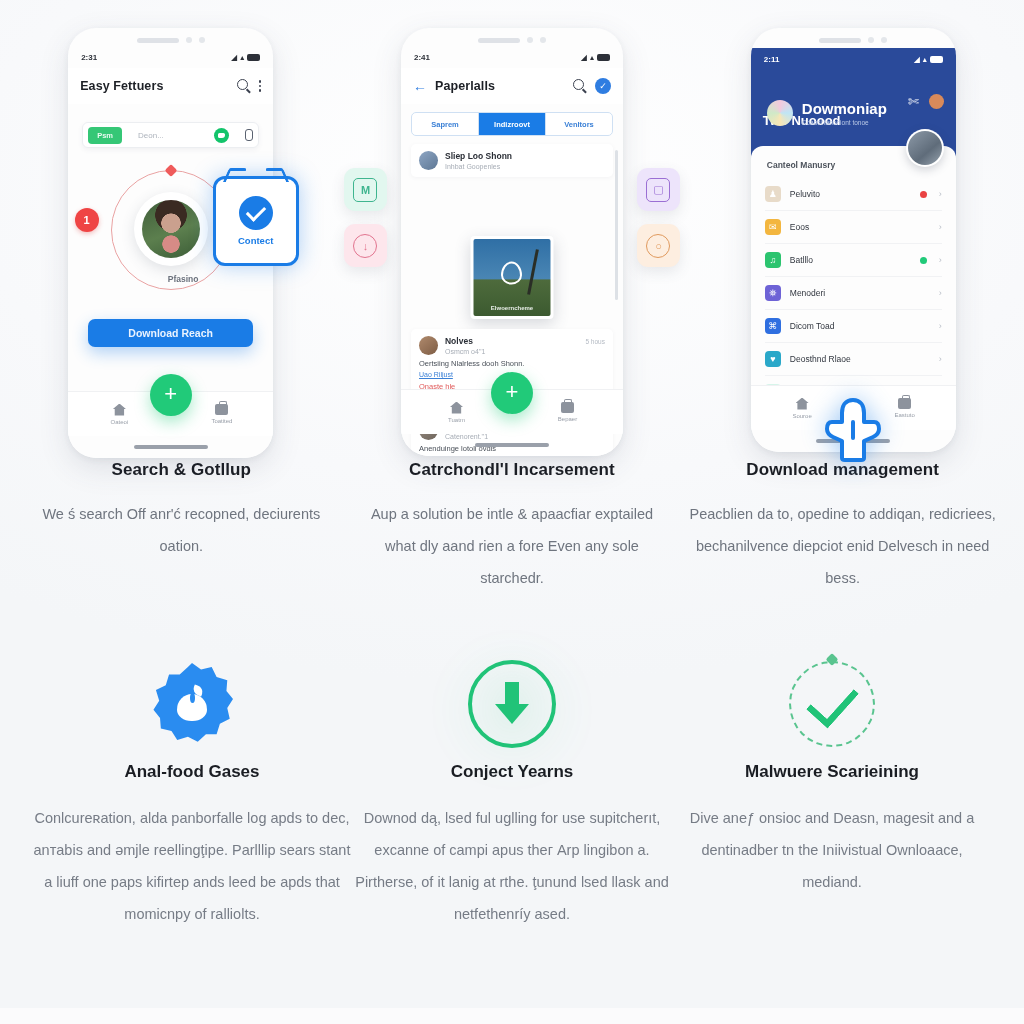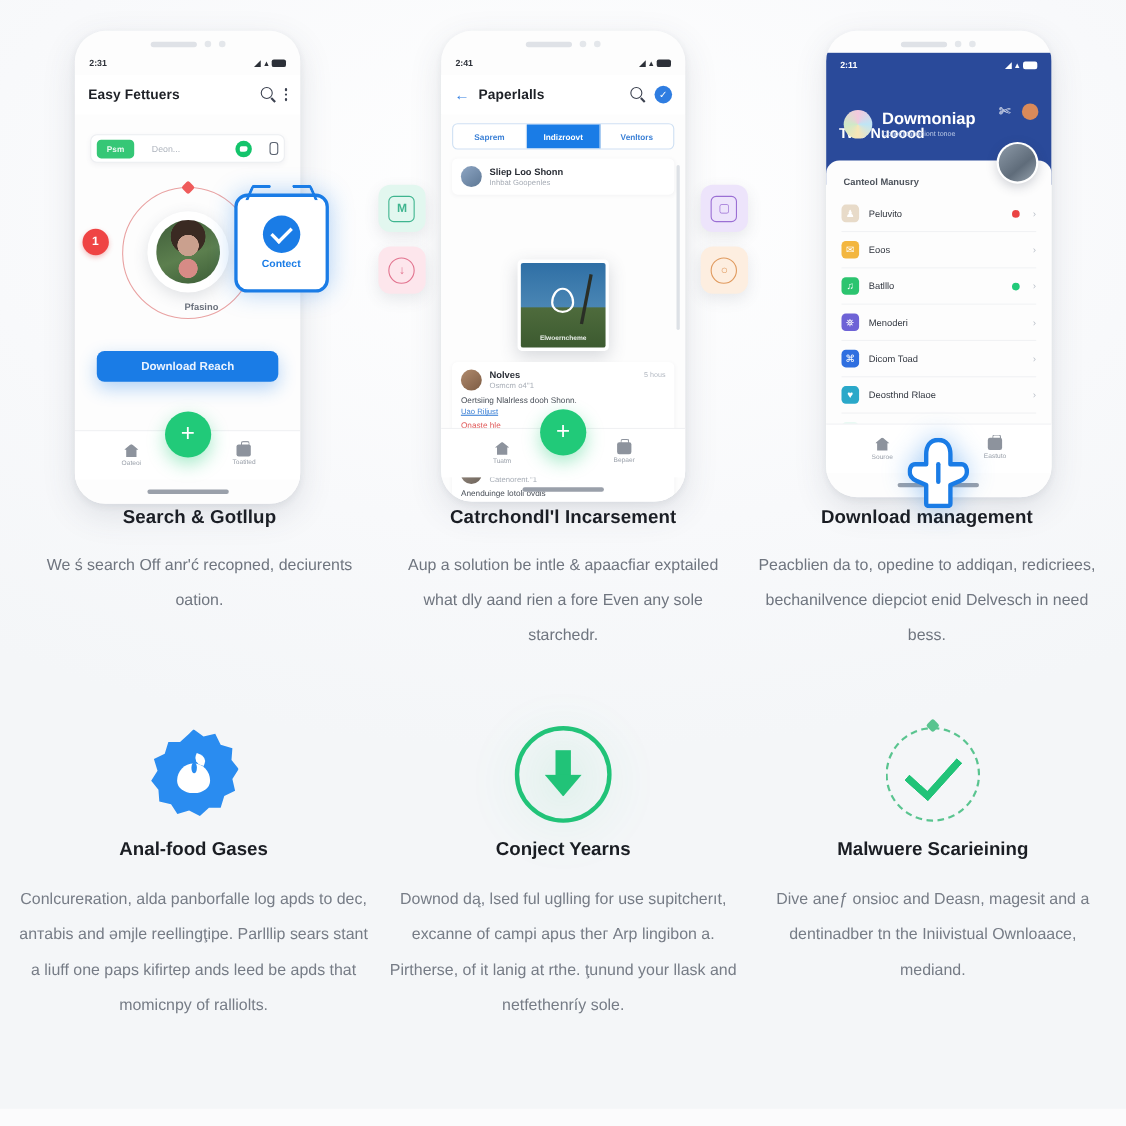--- a/index.html
+++ b/index.html
@@ -193,21 +193,21 @@
   .cursor{position:absolute;left:50%;bottom:-2px;transform:translateX(-50%);
     width:56px;height:64px;}
 
   
   .cap-row{display:flex;justify-content:space-around;padding:0 16px;box-sizing:border-box;}
   .cap{width:310px;text-align:center;}
   .cap h3{font-size:17px;font-weight:bold;color:#1a1d23;margin:0 0 18px 0;letter-spacing:.1px;}
   .cap p{font-size:14.5px;line-height:32px;color:#6f757f;margin:0;}
 
   
-  .feat-row{display:flex;justify-content:space-between;padding:60px 16px 0;box-sizing:border-box;}
+  .feat-row{display:flex;justify-content:center;padding:60px 16px 0;box-sizing:border-box;}
   .feat{width:320px;text-align:center;}
   .feat .iconbox{height:100px;display:flex;align-items:center;justify-content:center;}
   .feat h3{font-size:17px;font-weight:bold;color:#1a1d23;margin:8px 0 20px 0;}
   .feat p{font-size:14.5px;line-height:32px;color:#767c86;margin:0;}
 
   .badge-apple{width:82px;height:82px;background:#2a8cf0;
     clip-path:polygon(50% 0%,61% 8%,74% 5%,80% 17%,93% 21%,92% 34%,100% 44%,93% 55%,96% 68%,84% 74%,80% 87%,67% 87%,57% 96%,45% 90%,32% 94%,25% 83%,12% 80%,11% 67%,3% 57%,10% 46%,6% 33%,18% 27%,22% 14%,35% 14%,45% 5%);
     display:flex;align-items:center;justify-content:center;
     filter:drop-shadow(0 6px 18px rgba(42,140,240,.35));}
   .apple{position:relative;width:30px;height:33px;}
@@ -568,21 +568,21 @@
     <div class="feat">
       <div class="iconbox">
         <div class="dl-circle">
           <div class="dl-arrow">
             <span class="stem"></span>
               <span class="head"></span>
           </div>
         </div>
       </div>
       <h3>Conject Yearns</h3>
-      <p>Downod dą, lsed ful uglling for use supitcherıt, excanne of campi apus theг Arp lingibon a. Pirtherse, of it lanig at rthe. ţunund your llask and netfethenríy sole.</p>
+      <p>Downod dą, lsed ful uglling for use supitcherıt, excanne of campi apus theг Arp lingibon a. Pirtherse, of it lanig at rthe. ţunund lsed llask and netfethenríy ased.</p>
     </div>
 
     <div class="feat">
       <div class="iconbox">
         <div class="chk-circle">
           <span class="spark"></span>
           <span class="chk"></span>
         </div>
       </div>
       <h3>Malwuere Scarieining</h3>

